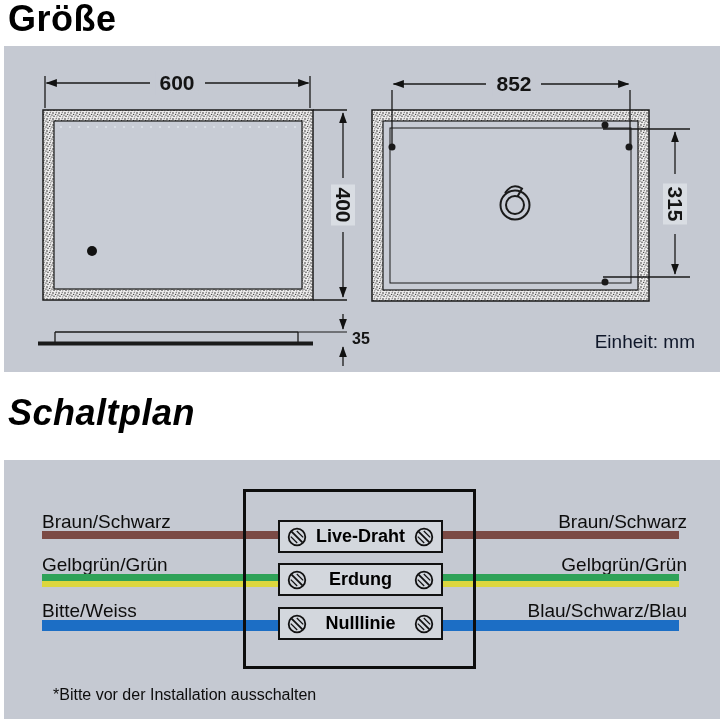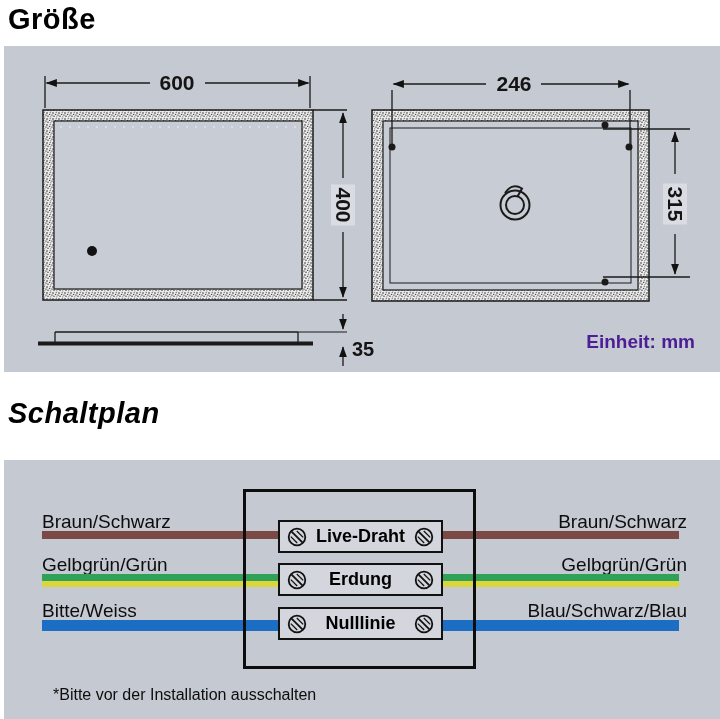--- a/index.html
+++ b/index.html
@@ -1,43 +1,43 @@
 <!DOCTYPE html>
 <html><head>
 <meta charset="utf-8">
 <style>
   html,body{margin:0;padding:0;}
   body{
     width:720px;height:719px;background:#ffffff;position:relative;overflow:hidden;
     font-family:"Liberation Sans", sans-serif;
   }
   .sec-title{
-    position:absolute;left:8px;font-weight:700;font-size:29px;line-height:34px;color:#000;
+    position:absolute;left:8px;font-weight:700;font-size:36px;line-height:34px;color:#000;
     letter-spacing:0.5px;
   }
   #title-groesse{top:2px;}
   #title-schaltplan{top:396px;font-style:italic;}
   .panel{position:absolute;left:4px;width:720px;background:#c5c9d2;}
   #size-panel{top:46px;height:326px;}
   #wiring-panel{top:460px;height:262px;}
 
   
   #size-svg{position:absolute;left:0;top:0;}
   .dim-label{
     position:absolute;transform:translate(-50%,-50%);
     font-weight:700;font-size:21px;color:#141414;background:#c5c9d2;padding:0 4px;white-space:nowrap;
   }
   .dim-label.rot{
     transform:translate(-50%,-50%) rotate(90deg);
     background:#d9dde3;padding:0 3px;
   }
   .dim-label.plain{transform:none;background:transparent;padding:0;}
-  #dim-thickness{left:348px;top:292px;font-size:20px;}
+  #dim-thickness{left:348px;top:284px;font-size:16px;}
   #unit-label{
-    position:absolute;right:29px;top:285px;font-weight:700;font-size:19px;color:#4c1d95;white-space:nowrap;
+    position:absolute;right:29px;top:285px;font-weight:400;font-size:19px;color:#0f172a;white-space:nowrap;
   }
 
   
   .junction-box{
     position:absolute;left:239px;top:29px;width:233px;height:180px;
     border:3px solid #0d0d0d;box-sizing:border-box;background:transparent;z-index:2;
   }
   .wire{position:absolute;z-index:1;}
   .wire-label{
     position:absolute;font-size:19px;line-height:19px;color:#0d0d0d;white-space:nowrap;z-index:1;
@@ -130,21 +130,21 @@
       <line x1="599" y1="83" x2="686" y2="83"></line>
       <line x1="599" y1="231" x2="686" y2="231"></line>
       <line x1="671" y1="128" x2="671" y2="86" marker-end="url(#ah)"></line>
       <line x1="671" y1="188" x2="671" y2="228" marker-end="url(#ah)"></line>
     </g>
   </svg>
 
   <div class="dim-label" style="left:173px;top:37px;">600</div>
   <div class="dim-label rot" style="left:339px;top:159px;">400</div>
   <div class="dim-label plain" id="dim-thickness">35</div>
-  <div class="dim-label" style="left:510px;top:38px;">246</div>
+  <div class="dim-label" style="left:510px;top:38px;">852</div>
   <div class="dim-label rot" style="left:671px;top:158px;">315</div>
   <div id="unit-label">Einheit: mm</div>
 </div>
 
 <div class="sec-title" id="title-schaltplan">Schaltplan</div>
 
 <div class="panel" id="wiring-panel">
 
   <div class="wire-label" style="left:38px;top:52px;">Braun/Schwarz</div>
   <div class="wire-label" style="left:38px;top:95px;">Gelbgrün/Grün</div>

